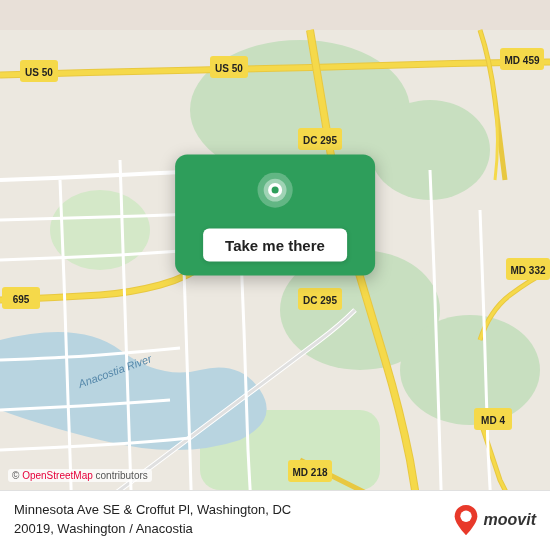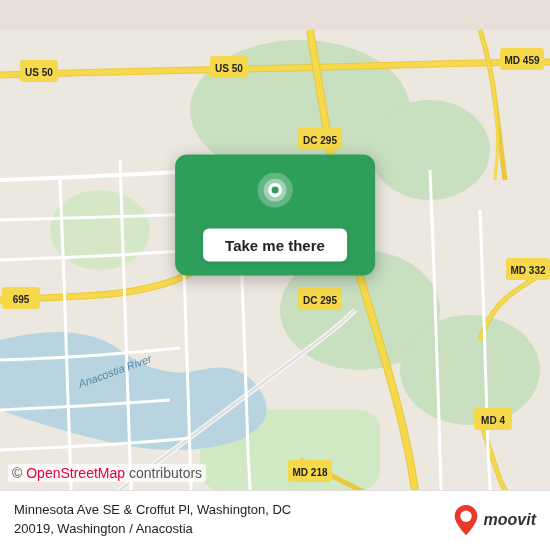--- a/index.html
+++ b/index.html
@@ -109,21 +109,21 @@
       font-weight: 700;
       color: #333;
       font-style: italic;
     }
 
     
     .osm-attribution {
       position: absolute;
       bottom: 68px;
       left: 8px;
-      font-size: 14px;
+      font-size: 10px;
       color: #555;
       background: rgba(255,255,255,0.75);
       padding: 1px 4px;
       border-radius: 3px;
     }
   </style>
 </head>
 <body>
 
 <div id="map-container">

